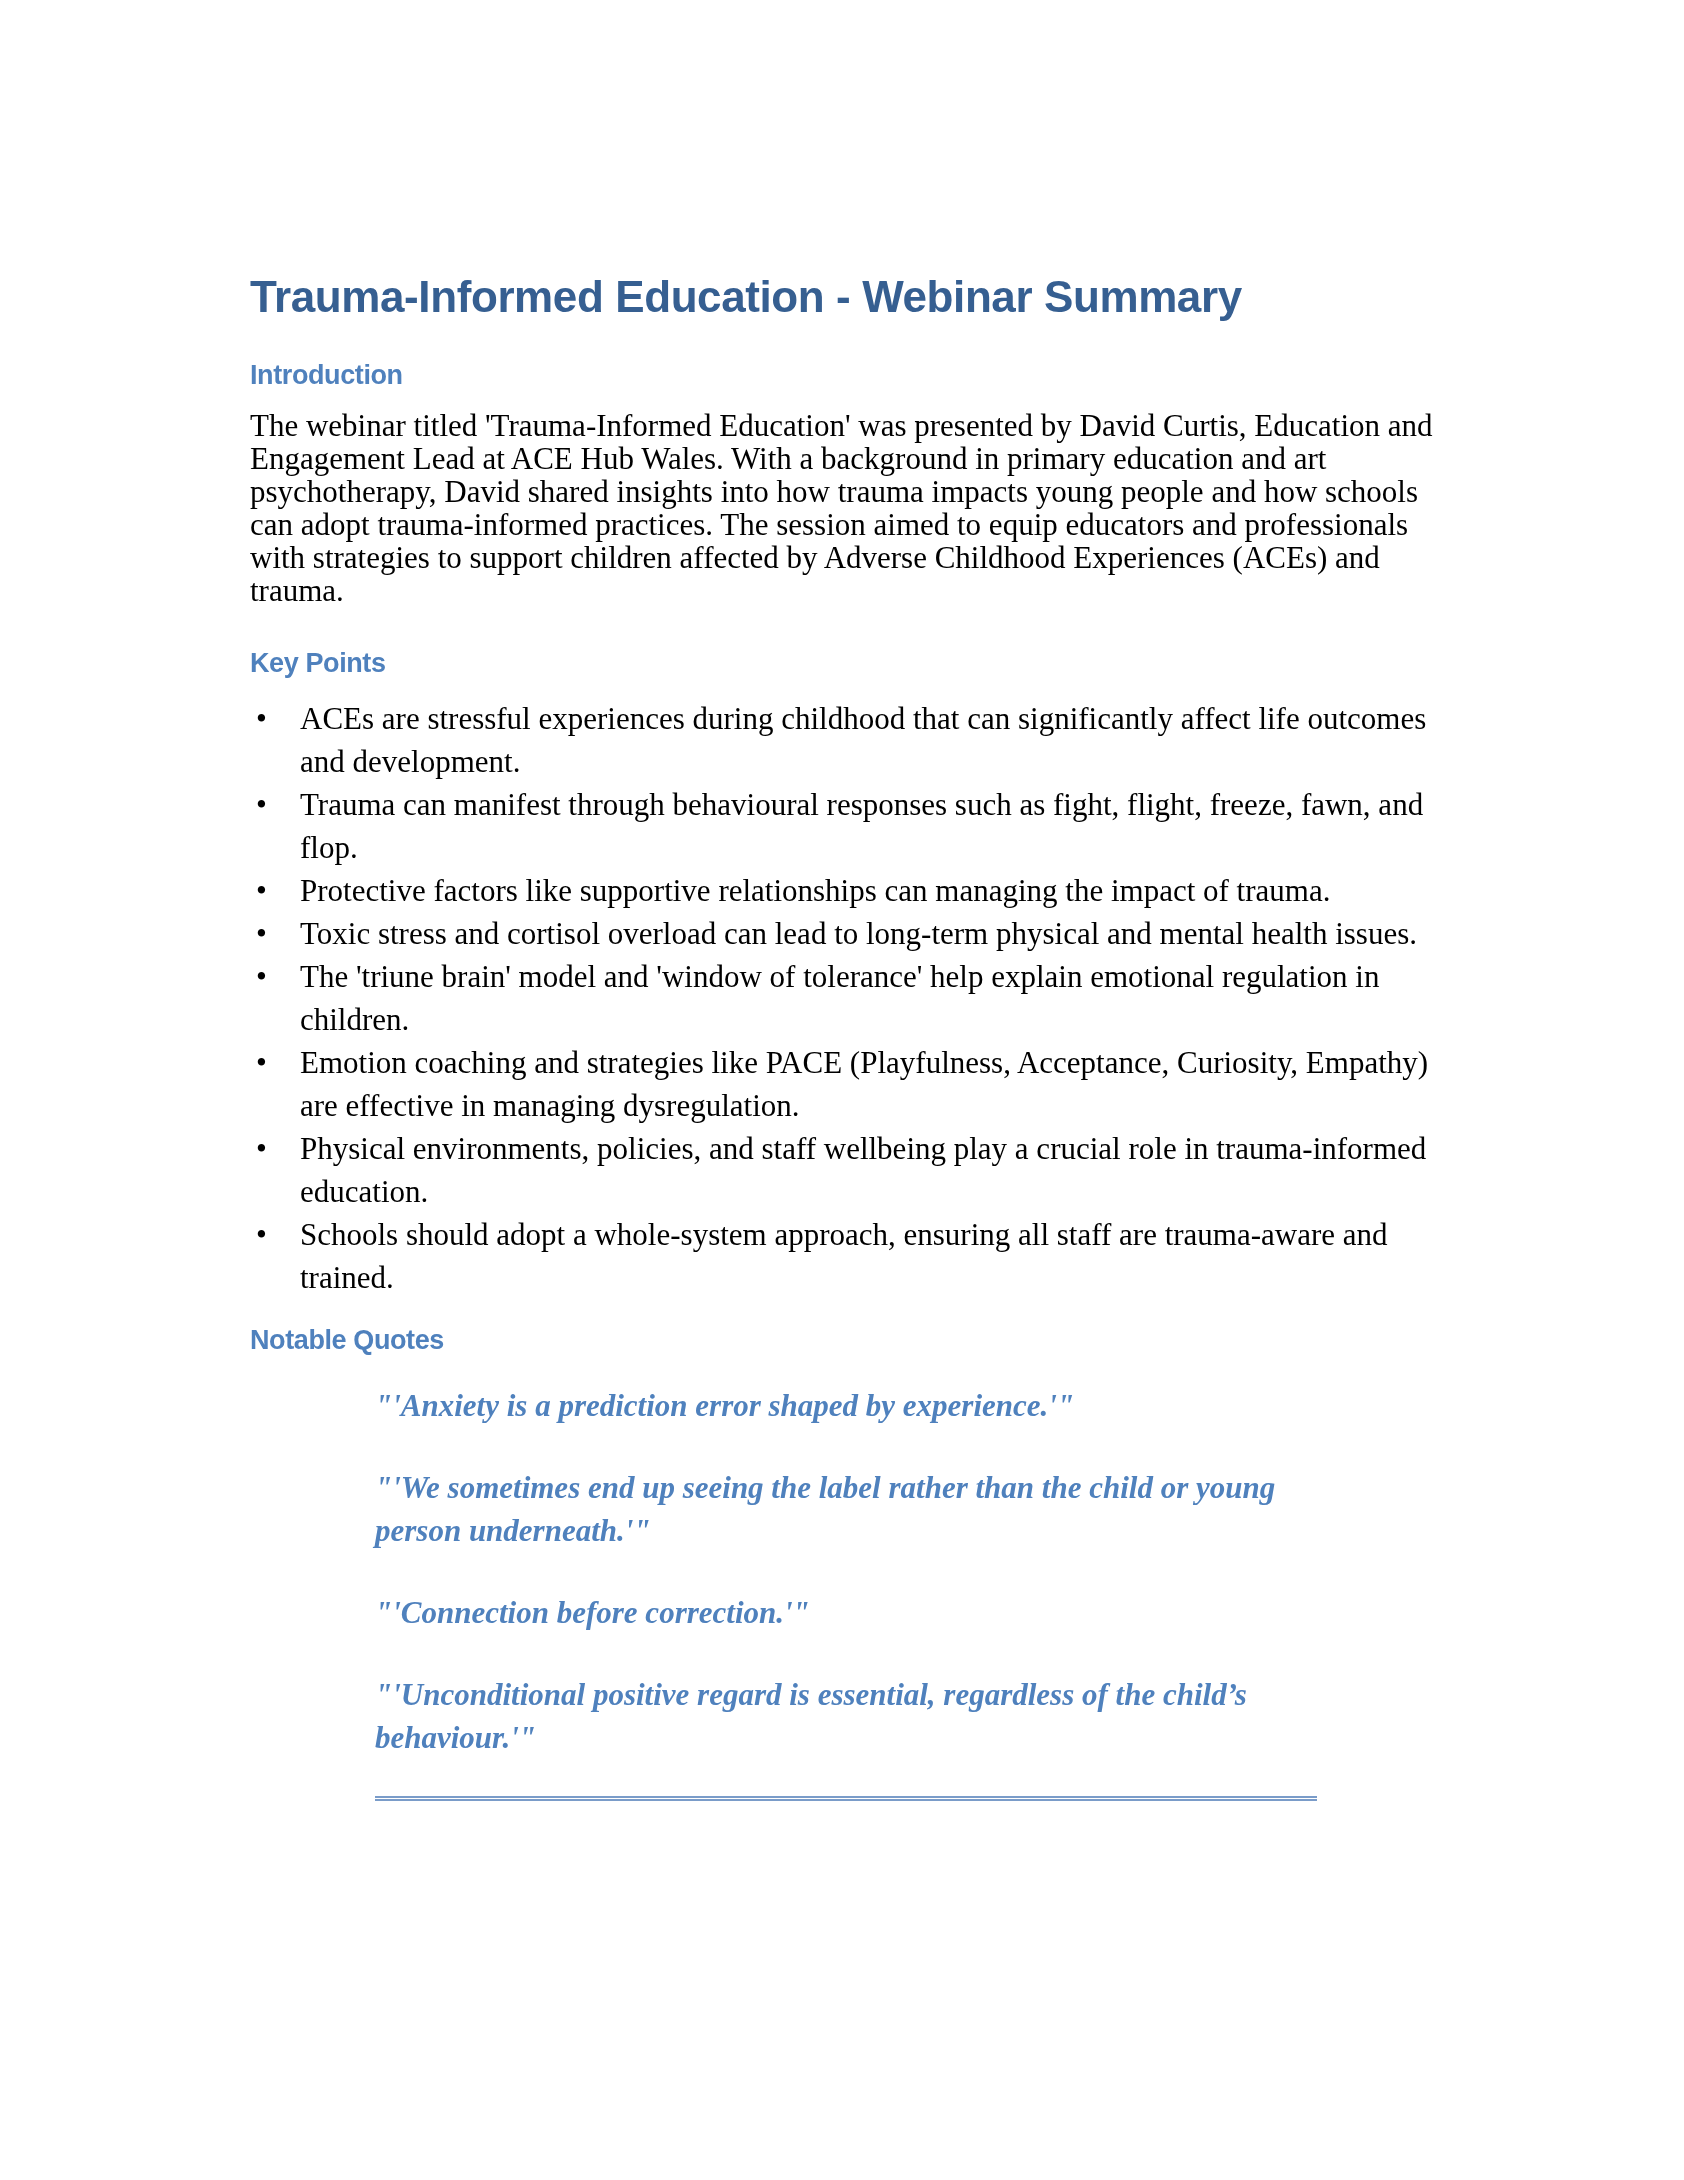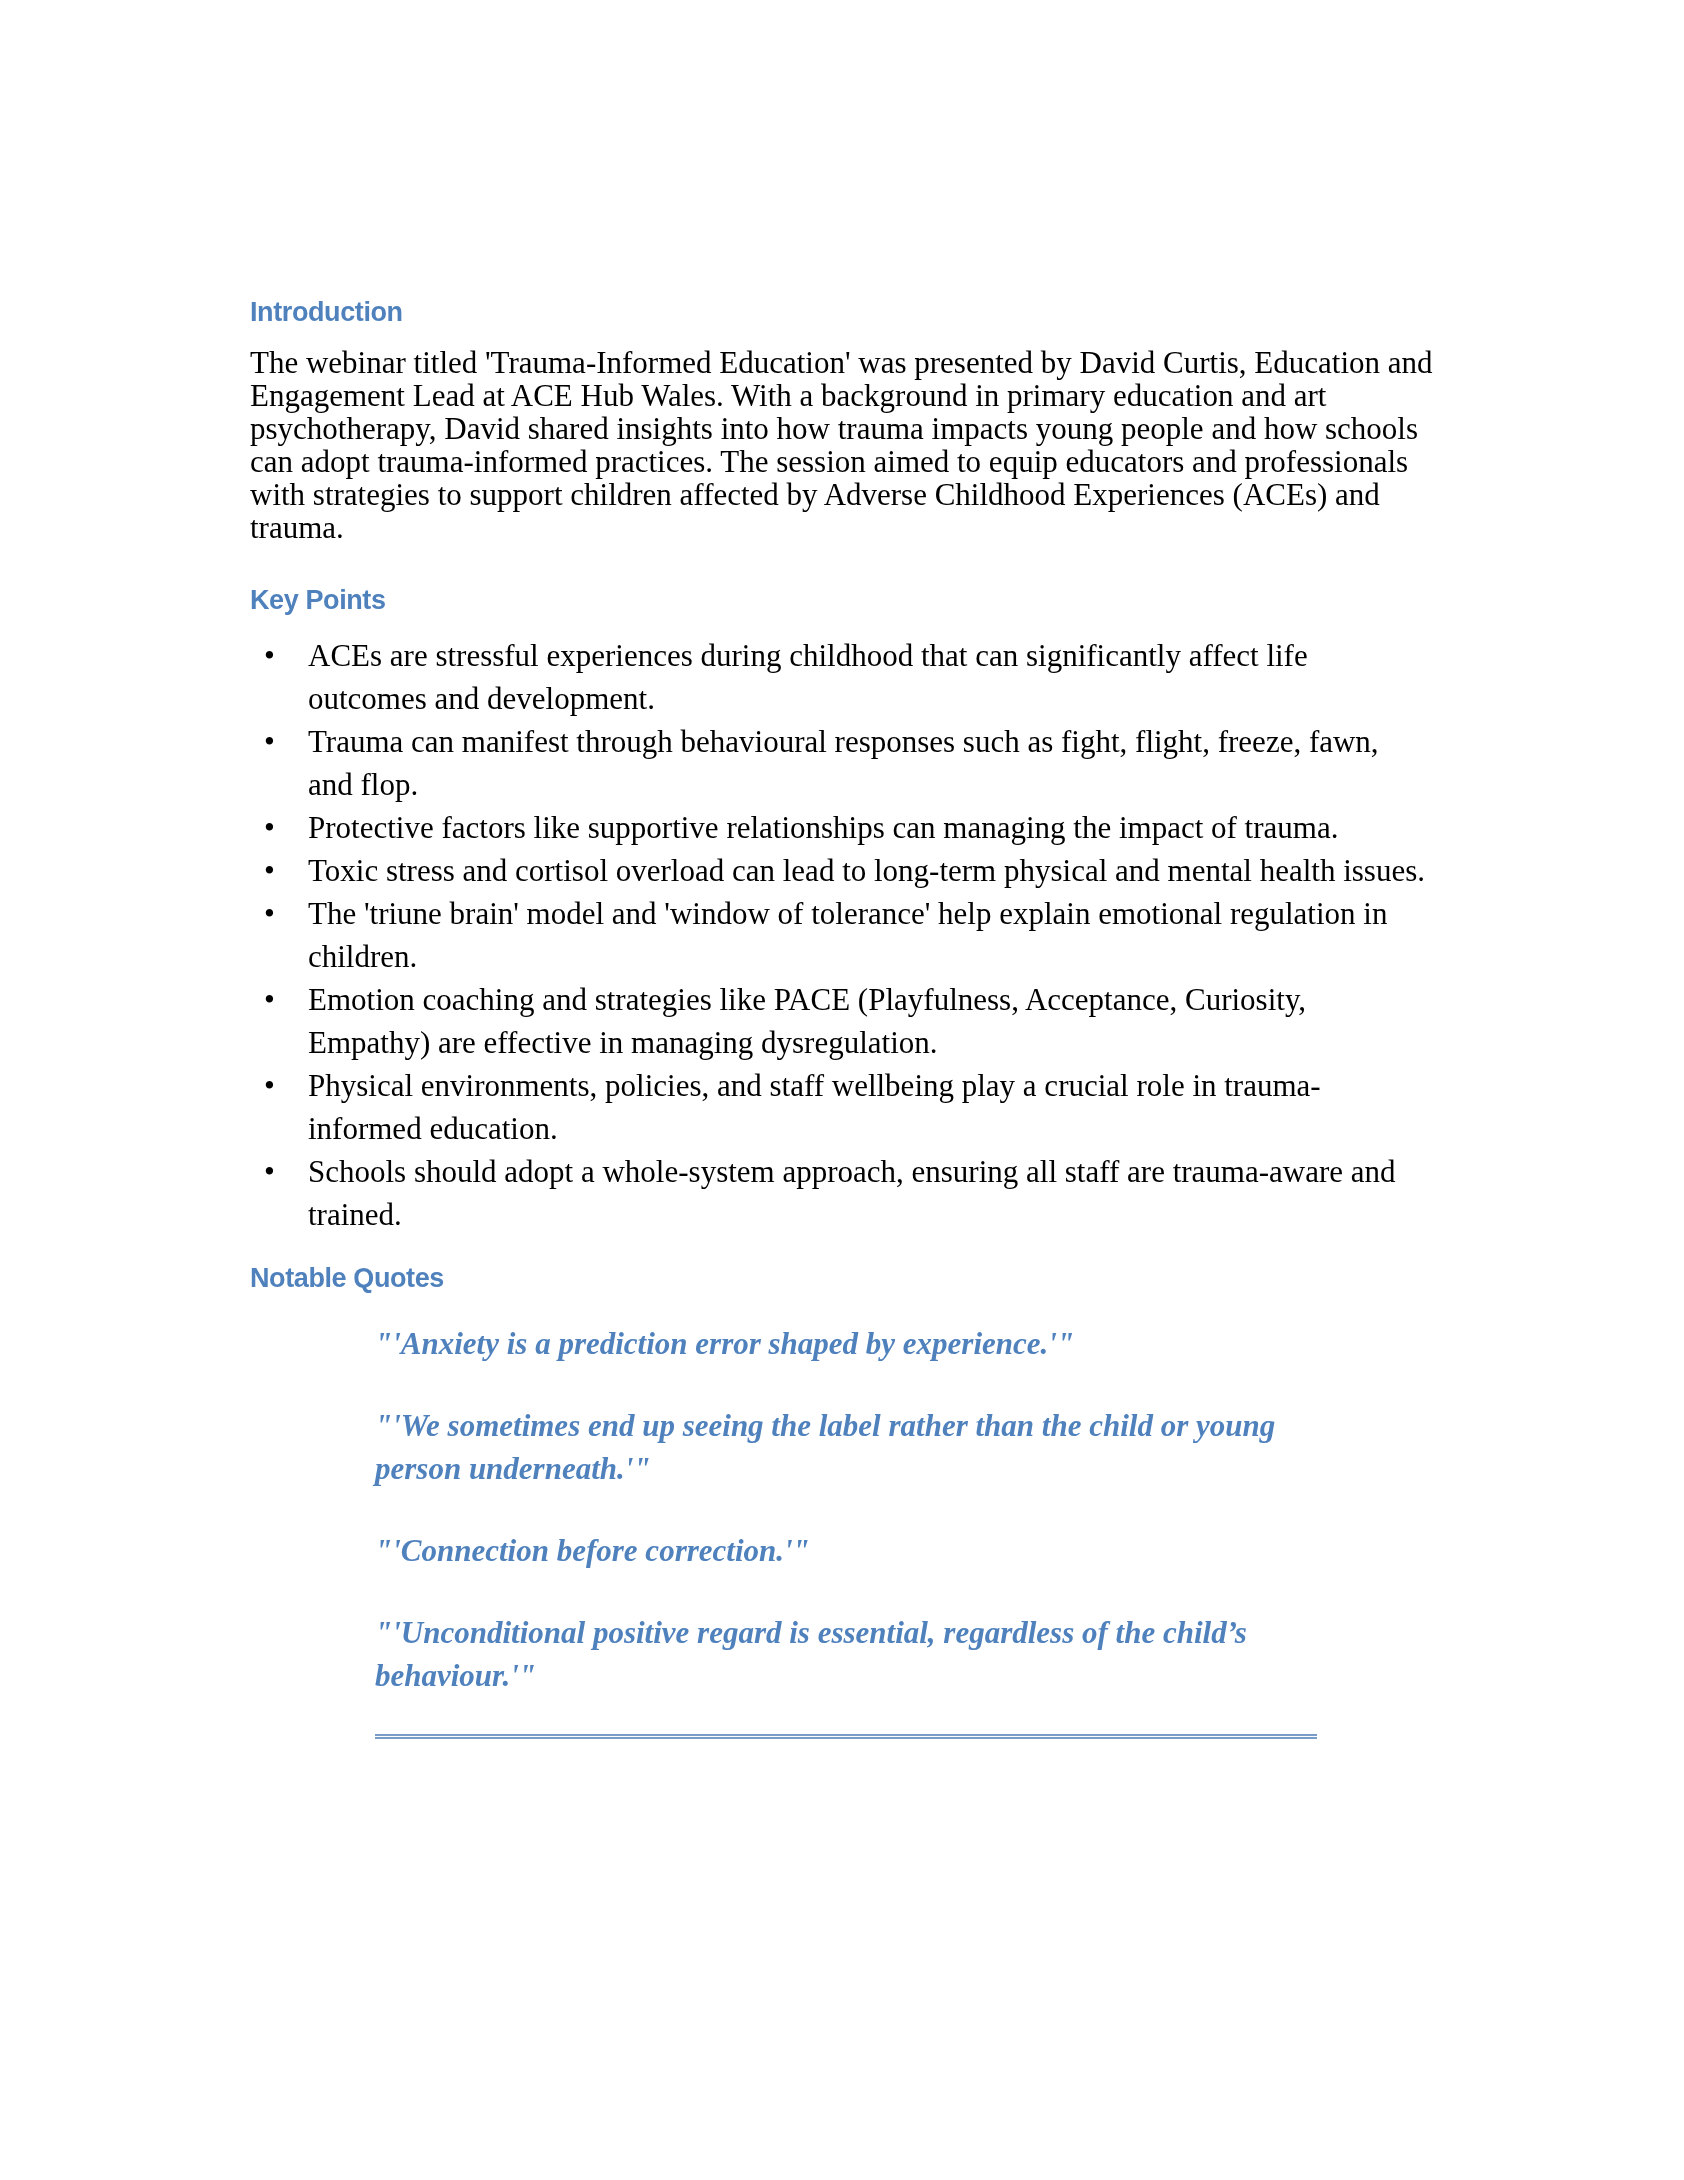--- a/index.html
+++ b/index.html
@@ -39,21 +39,21 @@
     margin: 20.4px 0 12px 0;
     letter-spacing: -0.4px;
   }
   .body-paragraph {
     font-size: 31px;
     line-height: 33px;
     margin: 0 0 35px 0;
   }
   .bullet-list {
     list-style: none;
-    margin: 8px;
+    margin: 0;
     padding: 0;
   }
   .bullet-item {
     position: relative;
     font-size: 31px;
     line-height: 43px;
     padding-left: 50px;
     margin: 0;
   }
   .bullet-item::before {
@@ -80,20 +80,21 @@
   }
   .quote:last-child {
     margin-bottom: 5.1px;
   }
 </style>
 </head>
 <body>
 
 <div class="page">
 
+  <h1 class="doc-title">Trauma-Informed Education - Webinar Summary</h1>
 
   <h2 class="section-heading">Introduction</h2>
 
   <p class="body-paragraph">The webinar titled 'Trauma-Informed Education' was presented by David Curtis, Education and Engagement Lead at ACE Hub Wales. With a background in primary education and art psychotherapy, David shared insights into how trauma impacts young people and how schools can adopt trauma-informed practices. The session aimed to equip educators and professionals with strategies to support children affected by Adverse Childhood Experiences (ACEs) and trauma.</p>
 
   <h2 class="section-heading">Key Points</h2>
 
   <ul class="bullet-list">
       <li class="bullet-item">ACEs are stressful experiences during childhood that can significantly affect life outcomes and development.</li>
       <li class="bullet-item">Trauma can manifest through behavioural responses such as fight, flight, freeze, fawn, and flop.</li>

